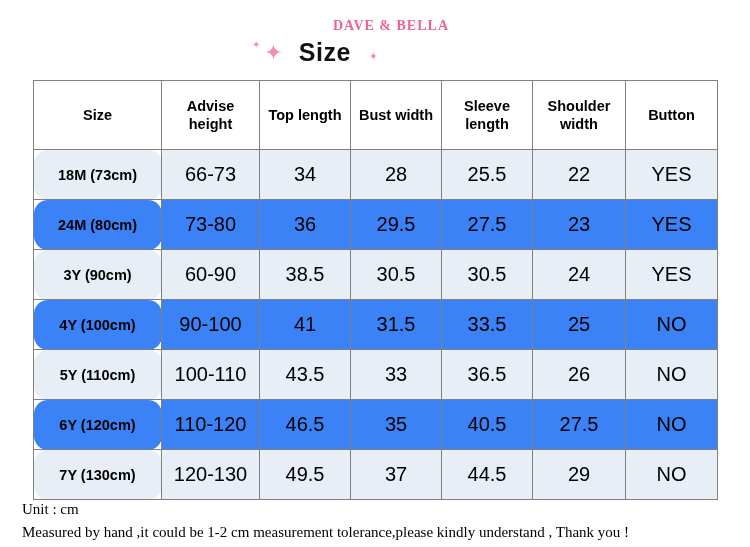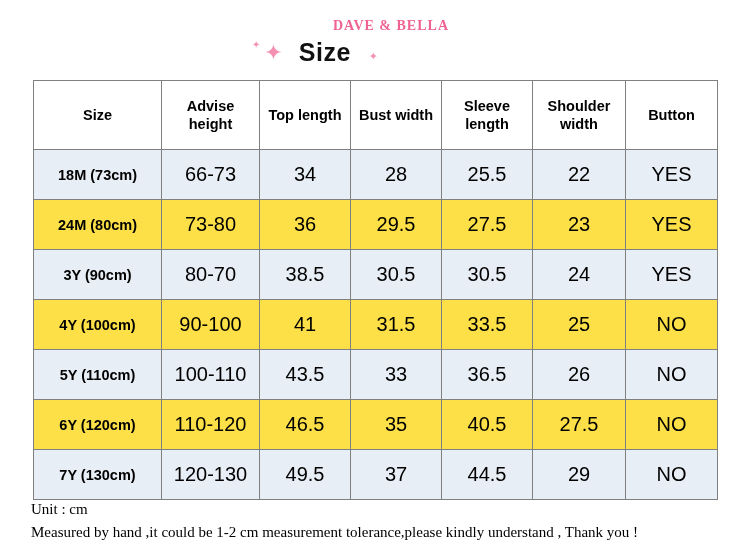--- a/index.html
+++ b/index.html
@@ -83,37 +83,38 @@
     font-weight: bold;
     height: 68px;
     font-size: 14.5px;
     line-height: 1.25;
     background: #ffffff;
   }
   table.size-table tbody tr.shaded td {
     background: #e8eef5;
   }
   table.size-table tbody tr.plain td {
-    background: #fde047;
+    background: #3b82f6;
   }
   table.size-table tbody td.rowhead {
     font-weight: bold;
     font-size: 14.5px;
+    border-radius: 14px;
   }
   .col-size { width: 128px; }
   .col-advise { width: 98px; }
   .col-top { width: 91px; }
   .col-bust { width: 91px; }
   .col-sleeve { width: 91px; }
   .col-shoulder { width: 93px; }
   .col-button { width: 92px; }
 
   .footer {
     position: absolute;
-    left: 31px;
+    left: 22px;
     top: 498px;
     width: 710px;
   }
   .footer-line {
     font-family: "Liberation Serif", serif;
     font-size: 15px;
     color: #000000;
     line-height: 1.5;
     white-space: nowrap;
   }
@@ -165,21 +166,21 @@
           <td class="rowhead">24M (80cm)</td>
           <td>73-80</td>
           <td>36</td>
           <td>29.5</td>
           <td>27.5</td>
           <td>23</td>
           <td>YES</td>
         </tr>
         <tr class="shaded">
           <td class="rowhead">3Y (90cm)</td>
-          <td>80-70</td>
+          <td>60-90</td>
           <td>38.5</td>
           <td>30.5</td>
           <td>30.5</td>
           <td>24</td>
           <td>YES</td>
         </tr>
         <tr class="plain">
           <td class="rowhead">4Y (100cm)</td>
           <td>90-100</td>
           <td>41</td>

